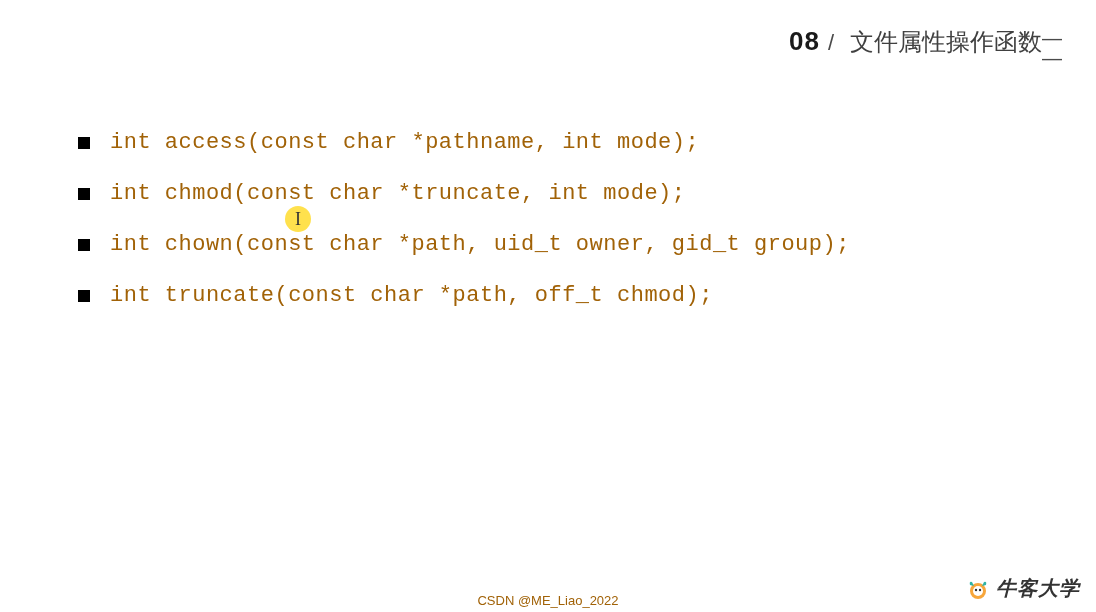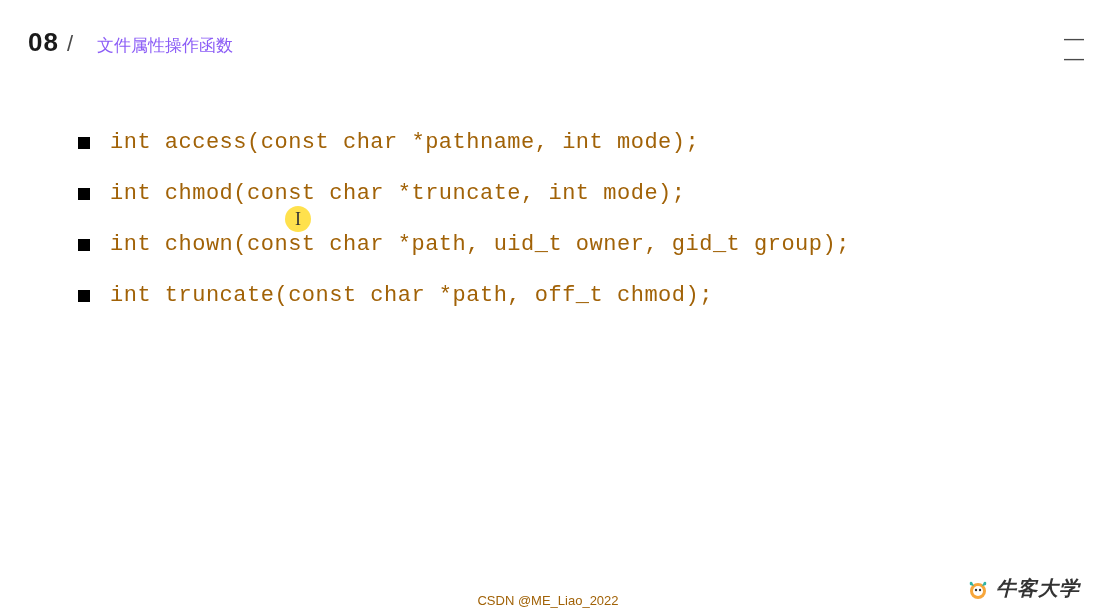--- a/index.html
+++ b/index.html
@@ -7,44 +7,44 @@
       width: 1096px;
       height: 612px;
       background: #ffffff;
       font-family: "Microsoft YaHei", "PingFang SC", sans-serif;
       position: relative;
       overflow: hidden;
     }
     .header {
       display: flex;
       align-items: center;
-      padding: 22px 14px 0 28px;
-      justify-content: space-between;
+      padding: 22px 36px 0 28px;
+      justify-content: flex-end;
     }
     .header-left {
       display: flex;
       align-items: baseline;
       gap: 8px;
     }
     .section-number {
       font-size: 26px;
       font-weight: 700;
       color: #1a1a1a;
       letter-spacing: 1px;
     }
     .slash {
       font-size: 22px;
       font-weight: 400;
       color: #4a4a4a;
     }
     .section-title {
-      font-size: 17px;
+      font-size: 24px;
       font-weight: 400;
-      color: #8b5cf6;
-      margin-left: 16px;
+      color: #404040;
+      margin-left: 8px;
     }
     .menu-icon {
       font-size: 20px;
       color: #4a4a4a;
       line-height: 1;
       letter-spacing: -2px;
       position: relative;
       top: 6px;
     }
     .content {

